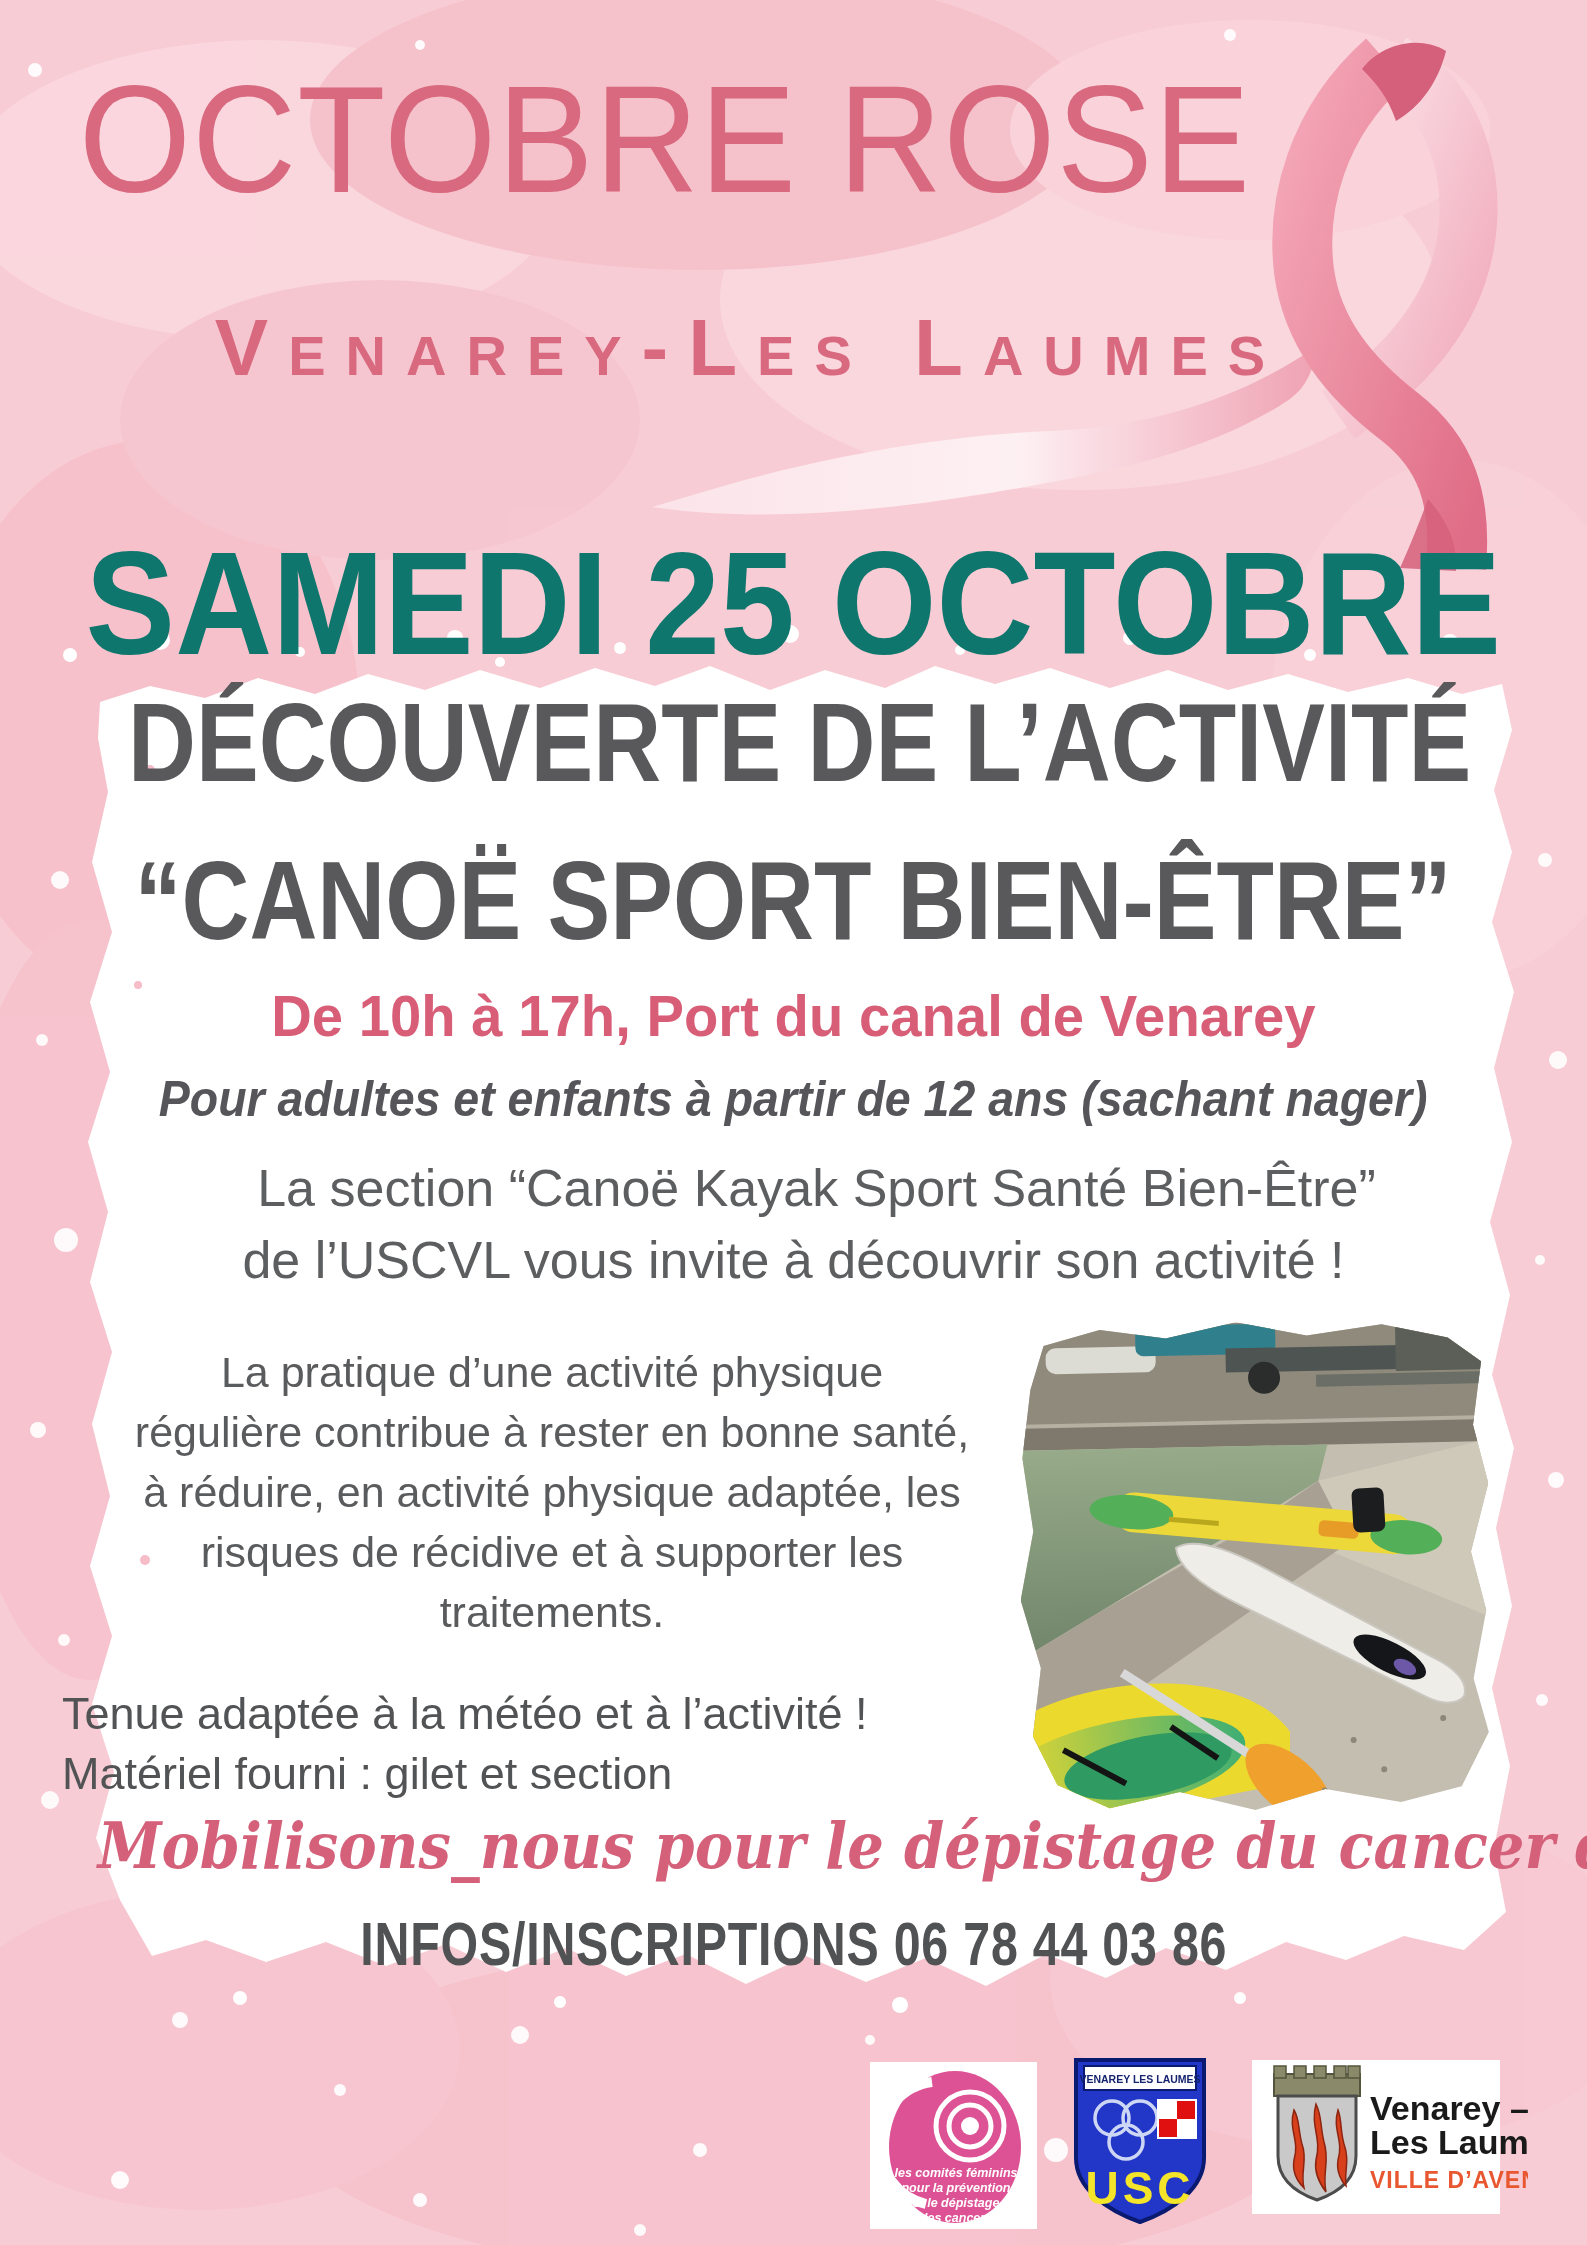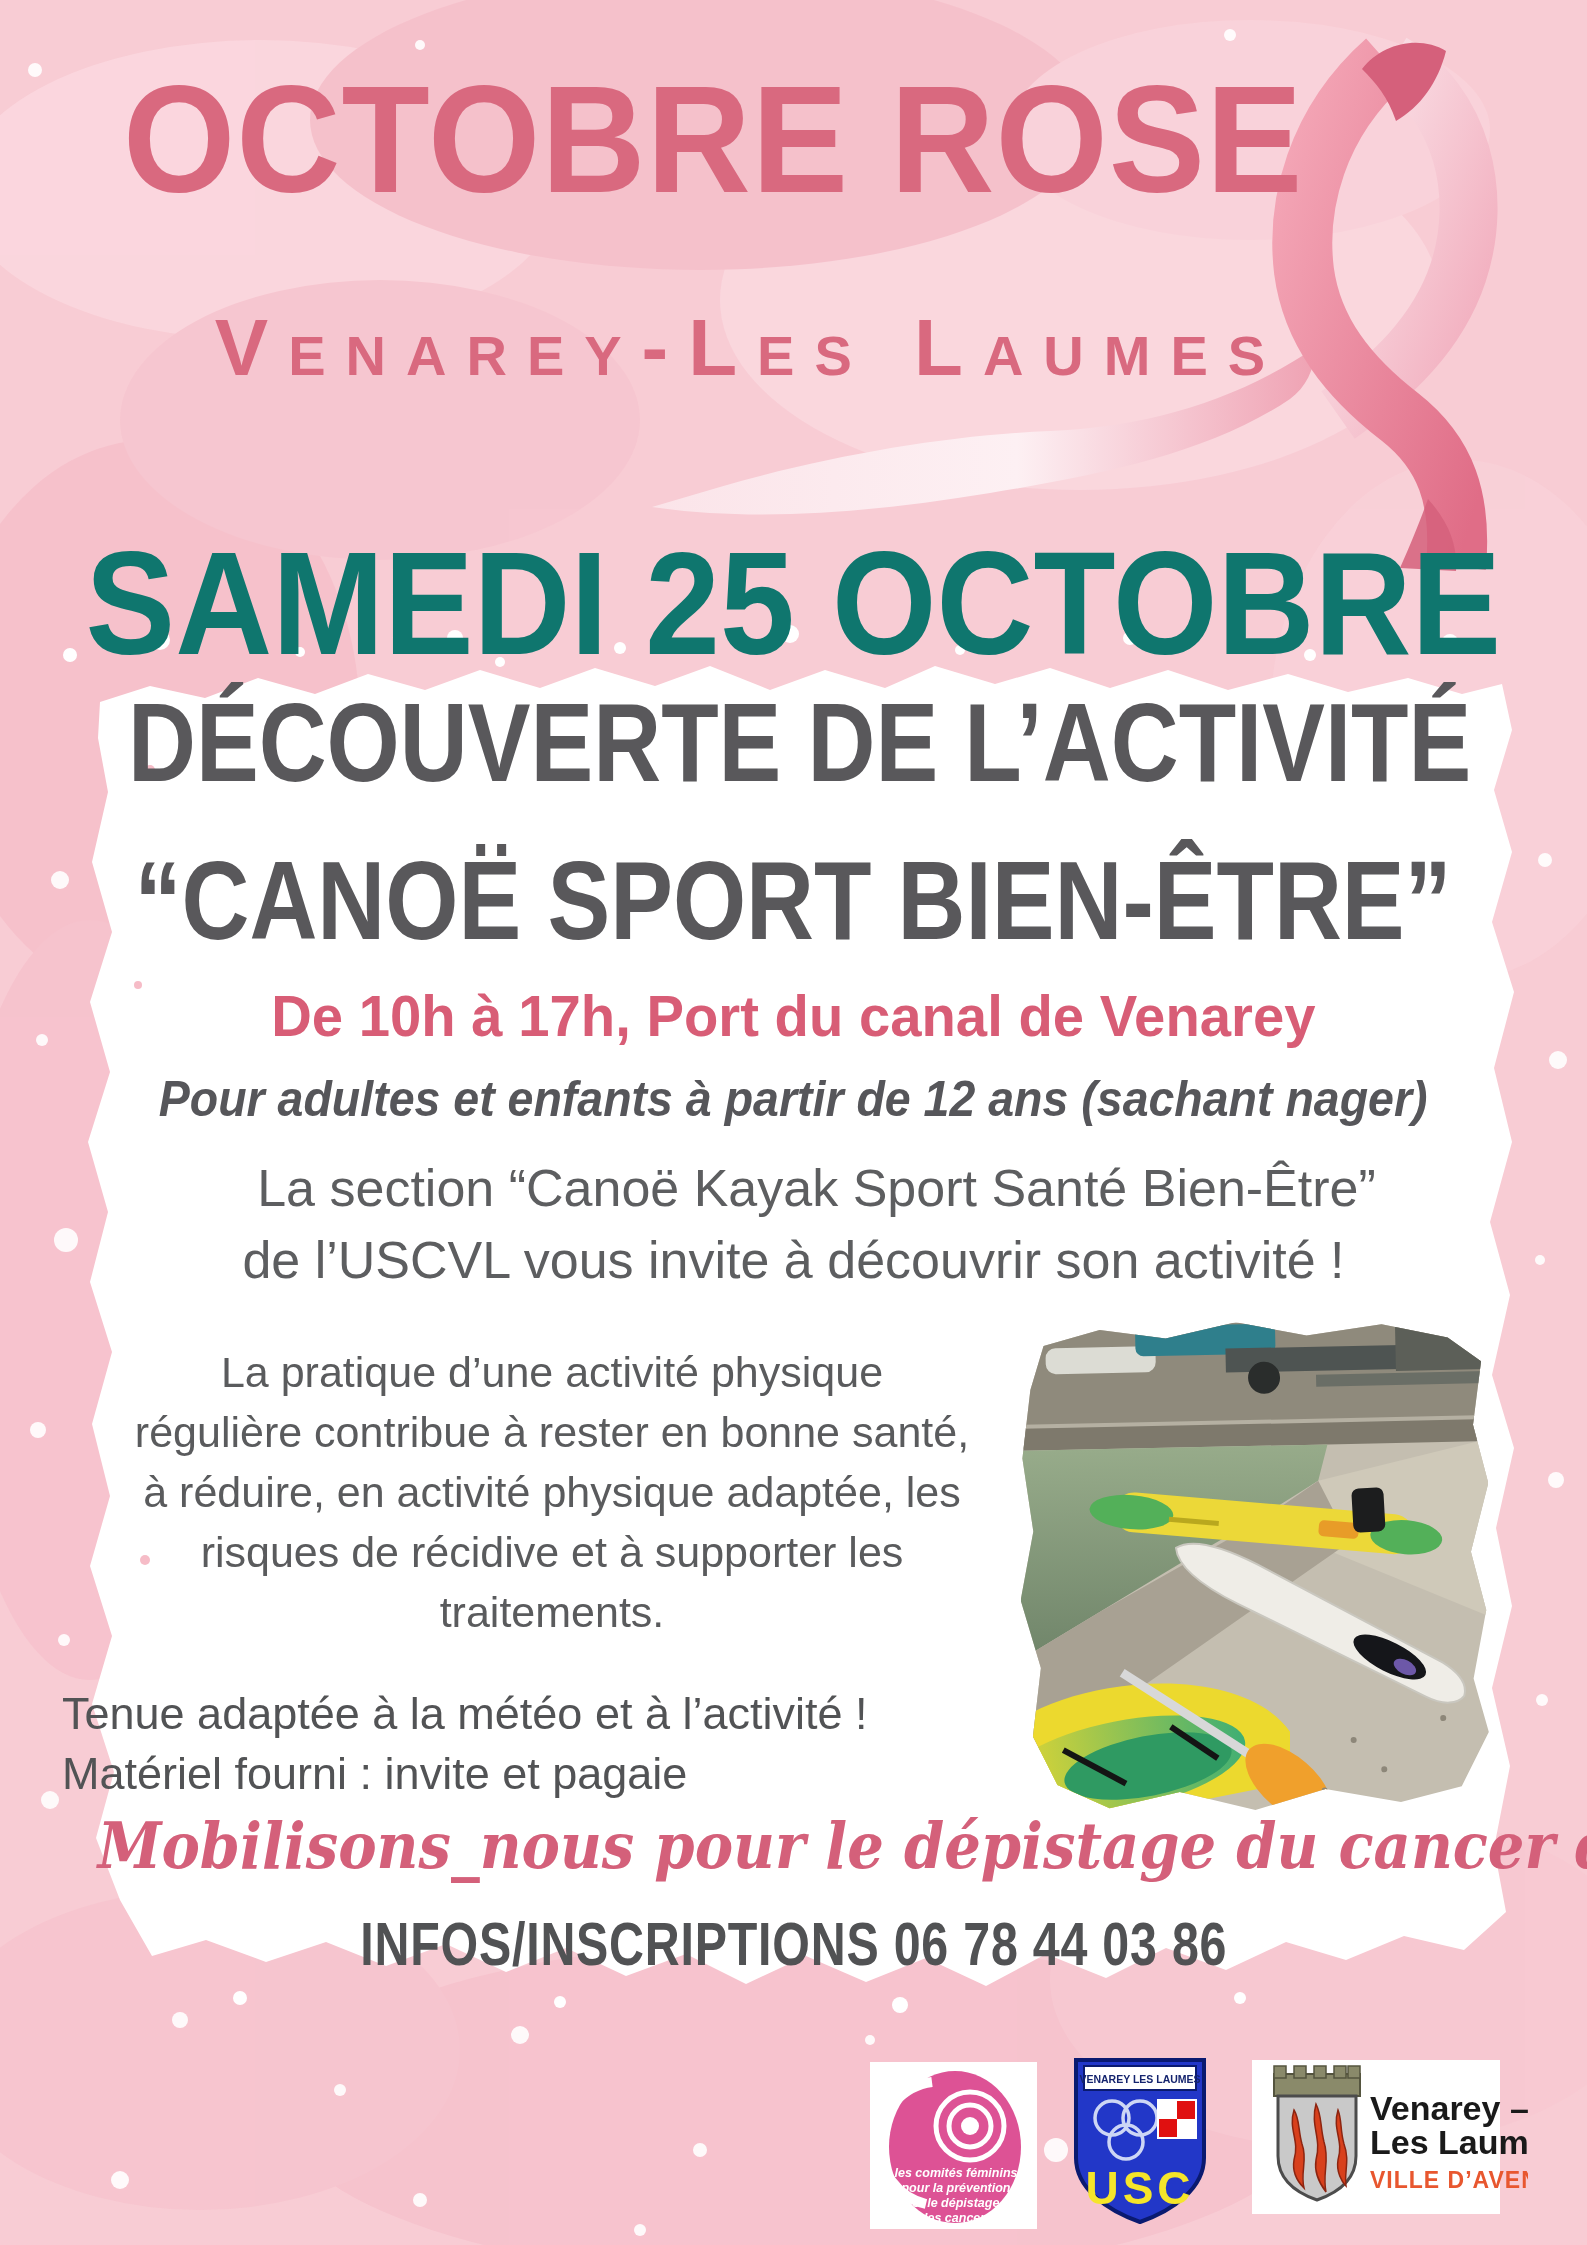--- a/index.html
+++ b/index.html
@@ -7,21 +7,21 @@
         background:#f8ccd4;font-family:"Liberation Sans",sans-serif;margin:0 auto;}
   .abs{position:absolute;}
   svg{display:block;}
   
   #bg-texture{left:0;top:0;z-index:0;}
   #ribbon{left:600px;top:25px;z-index:1;}
   #panel{left:0;top:0;z-index:2;}
   .txt{z-index:3;text-align:center;left:0;width:1587px;white-space:nowrap;}
   .squeeze{display:inline-block;transform-origin:center;}
 
-  .title{top:52px;width:1330px;font-size:152px;font-weight:bold;color:#d9697f;letter-spacing:1px;padding-left:48px;}
+  .title{top:52px;width:1330px;font-size:152px;font-weight:normal;color:#d9697f;letter-spacing:1px;}
   .title .squeeze{transform:scaleX(.95);}
   .subtitle{top:258px;width:1500px;font-size:80px;font-weight:600;color:#d9697f;
             font-variant:small-caps;letter-spacing:20px;margin-top:44px;}
   .date{top:520px;font-size:146px;font-weight:bold;color:#0f766e;}
   .date .squeeze{transform:scaleX(.92);}
   .act{font-size:112px;font-weight:bold;color:#59585b;}
   .act .squeeze{transform:scaleX(.84);}
   .act1{top:678px;}
   .act2{top:836px;}
   .time{top:982px;font-size:58px;font-weight:bold;color:#d85d76;}
@@ -193,21 +193,21 @@
 
   <div class="abs bodyblock">
     <div>La pratique d’une activité physique</div>
     <div>régulière contribue à rester en bonne santé,</div>
     <div>à réduire, en activité physique adaptée, les</div>
     <div>risques de récidive et à supporter les</div>
     <div>traitements.</div>
   </div>
 
   <div class="abs equip equip1">Tenue adaptée à la météo et à l’activité !</div>
-  <div class="abs equip equip2">Matériel fourni : invite et pagaie</div>
+  <div class="abs equip equip2">Matériel fourni : gilet et section</div>
 
   <div id="photo" class="abs">
     <svg width="470" height="488" viewBox="0 0 470 488">
       <defs>
         <linearGradient id="water" x1="0" y1="0" x2="0" y2="1">
           <stop offset="0" stop-color="#97ab8a"></stop>
             <stop offset="1" stop-color="#70856a"></stop>
         </linearGradient>
         <linearGradient id="kyk" x1="0" y1="0" x2="1" y2="0">
           <stop offset="0" stop-color="#ecd92e"></stop>

